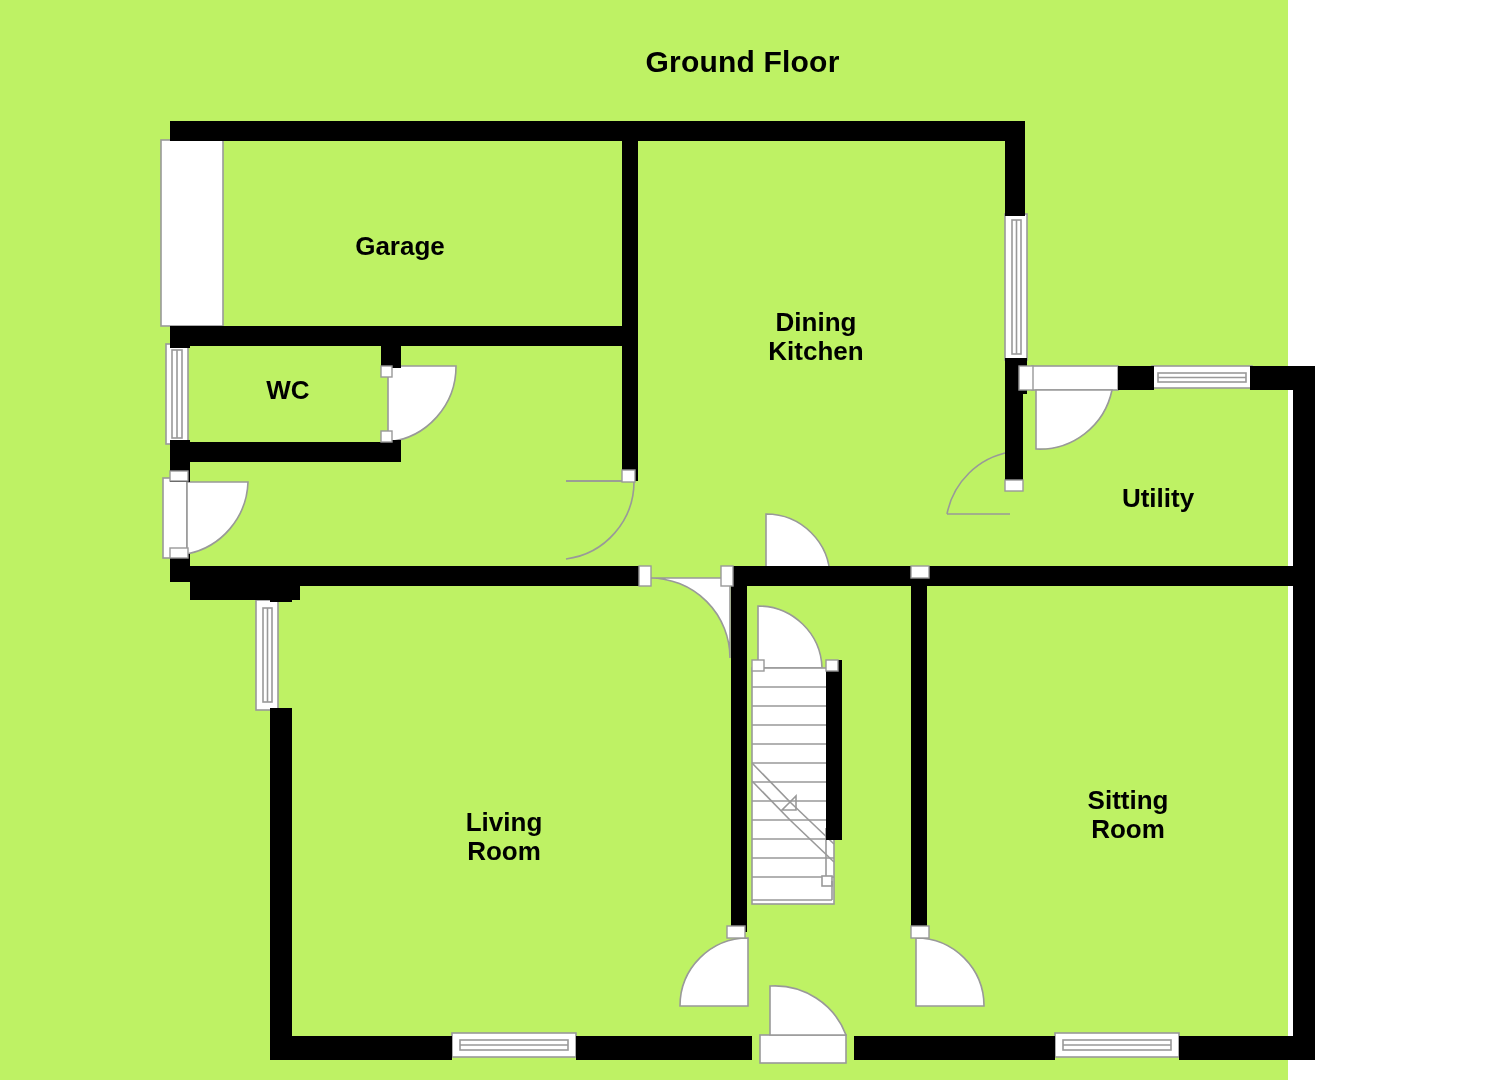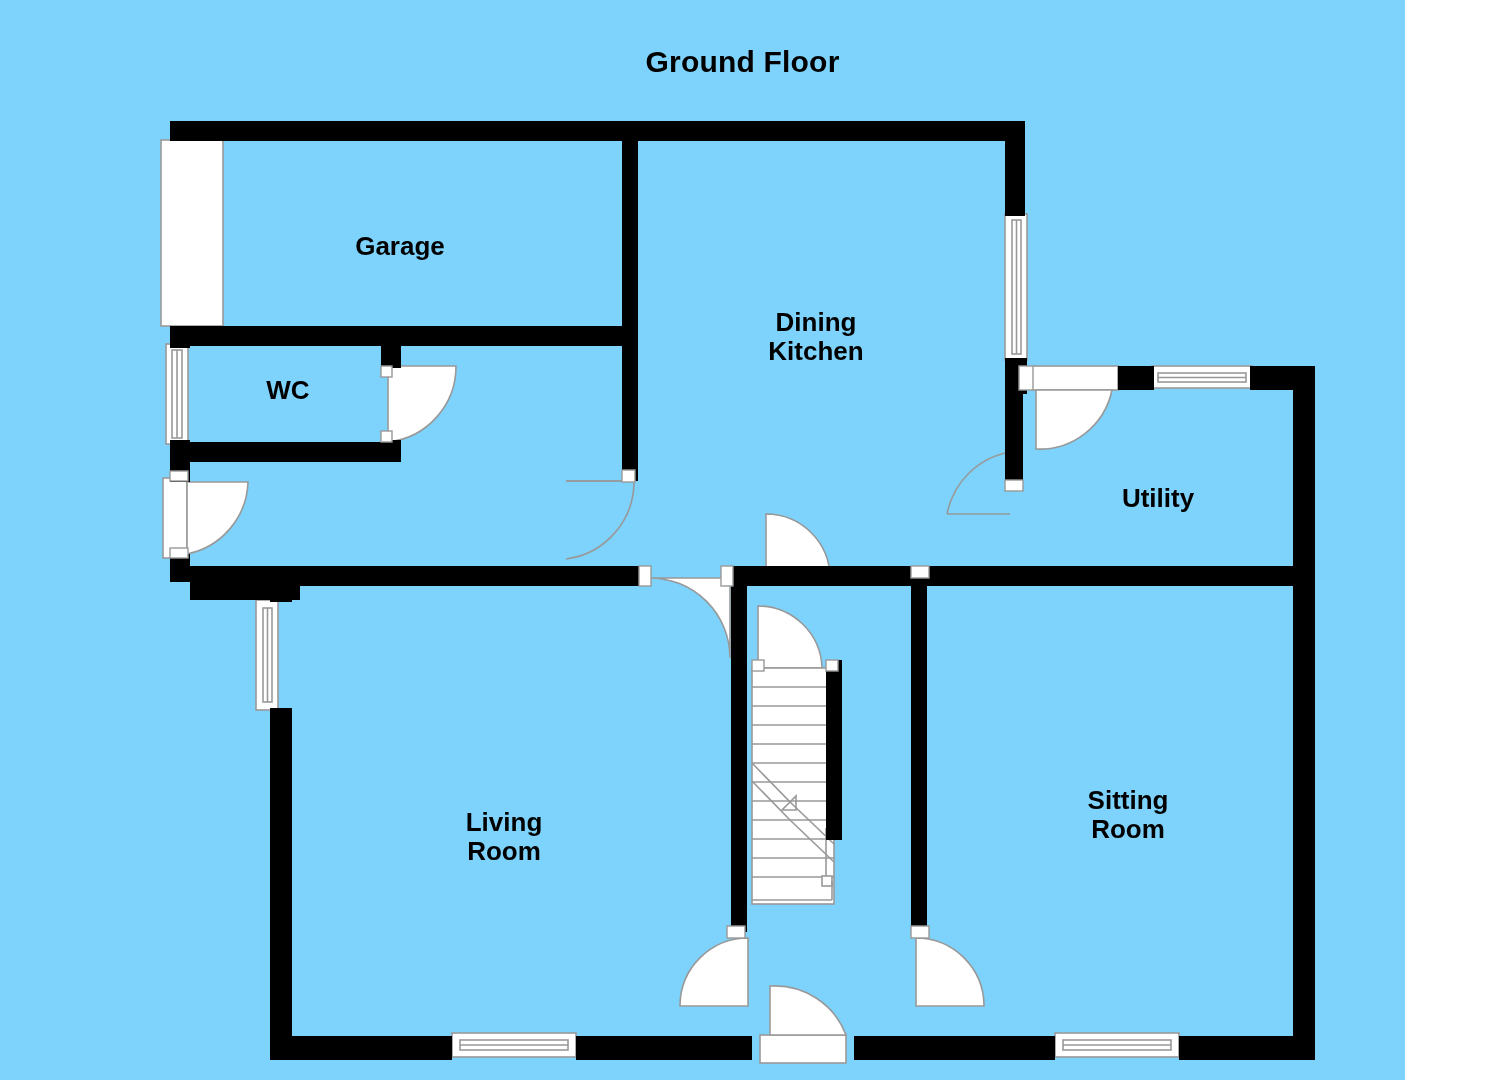--- a/index.html
+++ b/index.html
@@ -8,23 +8,23 @@
     background: #ffffff;
   }
   body {
     width: 1485px;
     height: 1080px;
     font-family: "Liberation Sans", sans-serif;
     overflow: hidden;
   }
   #plan-root {
     position: relative;
-    width: 1405px;
+    width: 1288px;
     height: 1080px;
-    background: #7dd3fc;
+    background: #bef264;
   }
   #plan-title {
     position: absolute;
     top: 45px;
     left: 0;
     width: 1485px;
     text-align: center;
     font-size: 30px;
     font-weight: bold;
     color: #000000;

